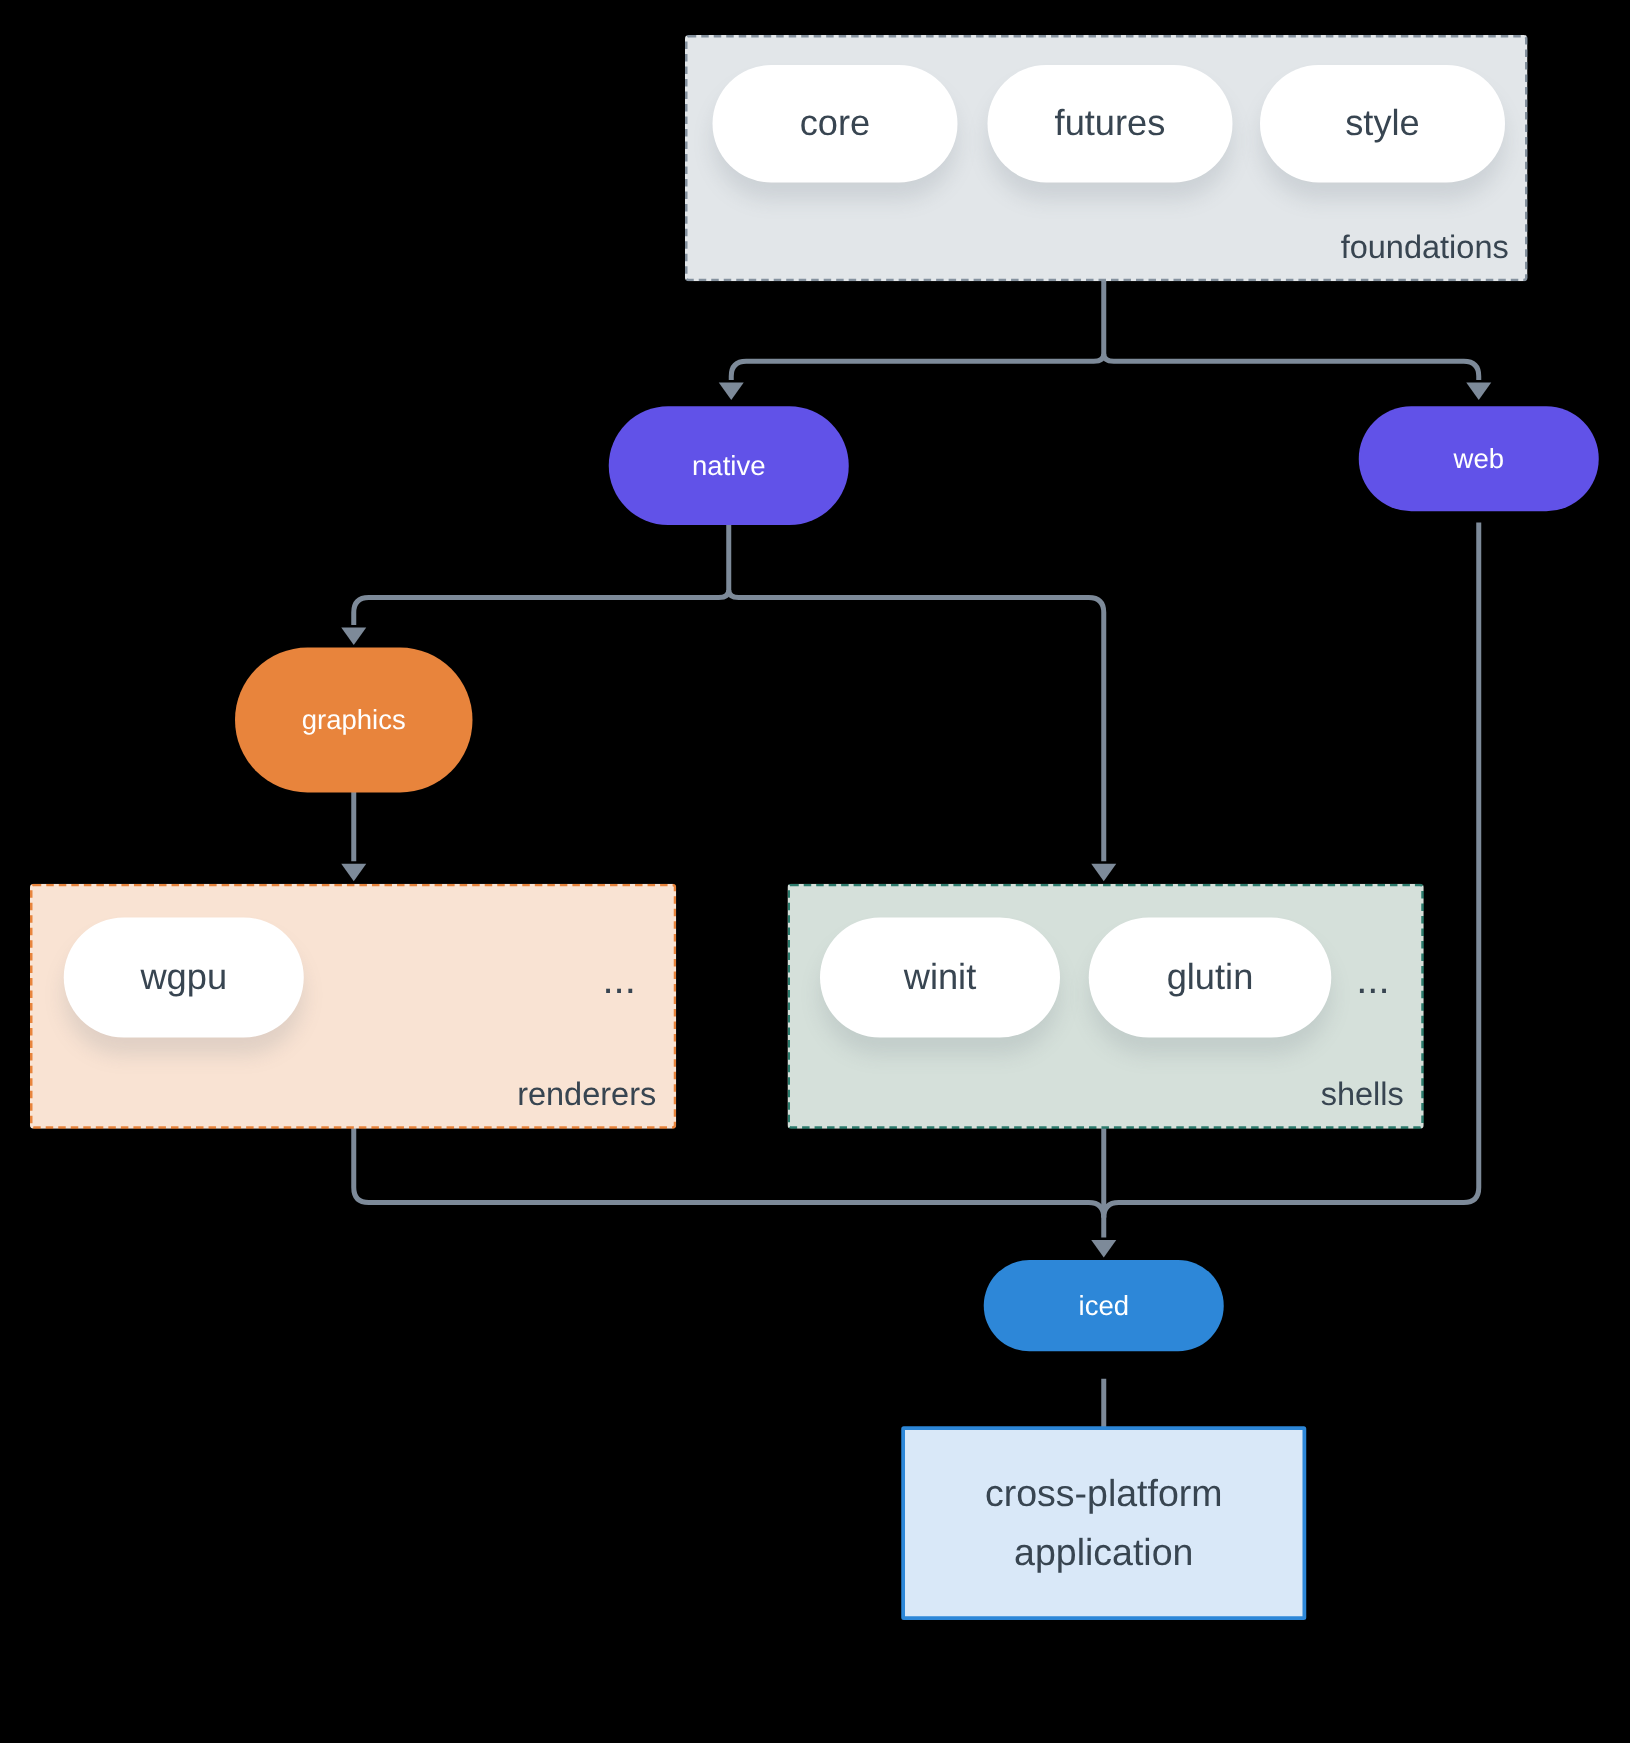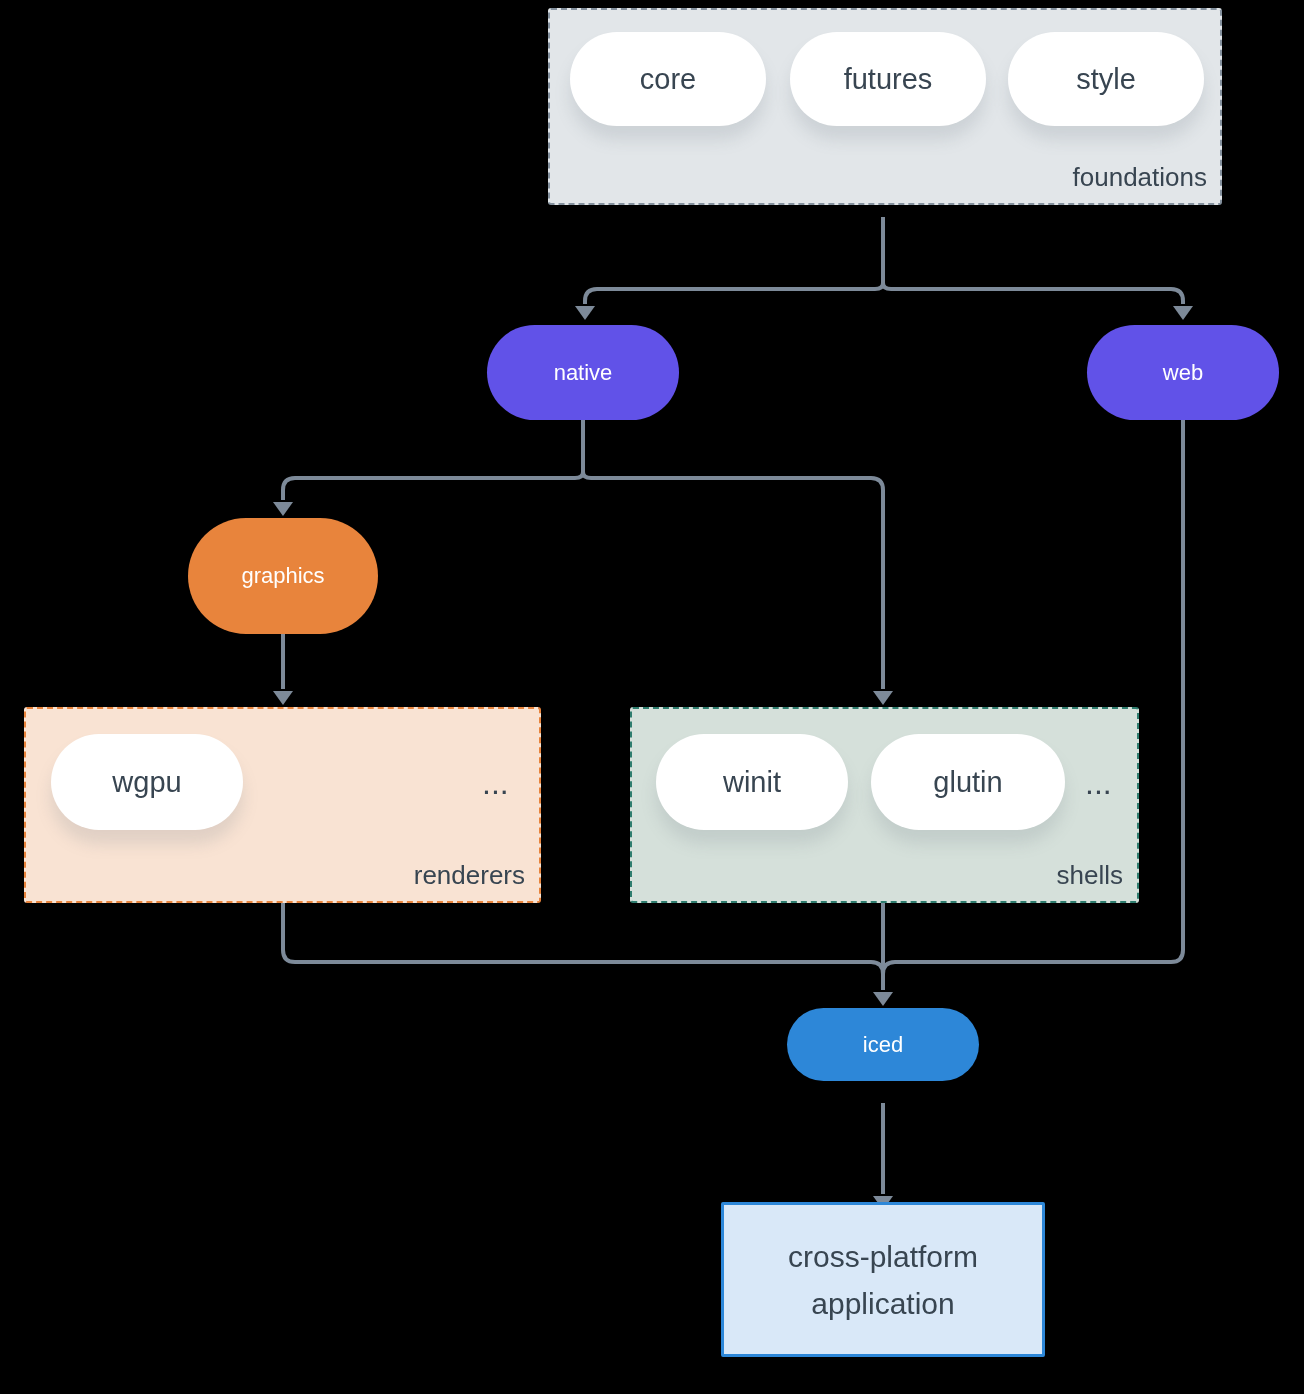--- a/index.html
+++ b/index.html
@@ -15,21 +15,21 @@
     position:relative;width:1304px;height:1394px;overflow:hidden;
     background:var(--background);
     font-family:"Liberation Sans","DejaVu Sans",sans-serif;
     color:var(--text);
   }
   svg.edges{position:absolute;left:0;top:0;width:1304px;height:1394px;}
   svg.edges path{fill:none;stroke:var(--connector);stroke-width:4;stroke-linejoin:round;}
   svg.edges polygon{fill:var(--connector);stroke:none;}
 
   .group{position:absolute;border-radius:3px;}
-  .group.foundations{left:548px;top:8px;width:670px;height:193px;
+  .group.foundations{left:548px;top:28px;width:670px;height:193px;
     background:var(--foundations-fill);border:2px dashed var(--foundations-border);}
   .group.renderers{left:24px;top:707px;width:513px;height:192px;
     background:var(--renderers-fill);border:2px dashed var(--renderers-border);}
   .group.shells{left:630px;top:707px;width:505px;height:192px;
     background:var(--shells-fill);border:2px dashed var(--shells-border);}
   .group-label{position:absolute;right:14px;bottom:10px;font-size:26px;color:var(--text);}
   .group.foundations .group-label{right:13px;}
 
   .pill{
     position:absolute;display:flex;align-items:center;justify-content:center;
@@ -46,26 +46,26 @@
   .pill.glutin {left:239px;top:25px;width:194px;height:96px;}
   .ellipsis{position:absolute;font-size:32px;color:var(--text);top:56px;}
   .group.renderers .ellipsis{left:456px;}
   .group.shells .ellipsis{left:453px;}
 
   .node{
     position:absolute;display:flex;align-items:center;justify-content:center;
     color:var(--node-text);font-size:22px;border-radius:60px;
   }
   .node.native  {left:487px;top:325px;width:192px;height:95px;background:var(--purple);}
-  .node.web     {left:1087px;top:325px;width:192px;height:95px;background:var(--purple);}
+  .node.web     {left:1087px;top:325px;width:192px;height:84px;background:var(--purple);}
   .node.graphics{left:188px;top:518px;width:190px;height:116px;background:var(--orange);}
   .node.iced    {left:787px;top:1008px;width:192px;height:73px;background:var(--blue);}
 
   .app-box{
-    position:absolute;left:721px;top:1202px;width:324px;height:155px;
+    position:absolute;left:721px;top:1141px;width:324px;height:155px;
     box-sizing:border-box;background:var(--app-fill);border:3px solid var(--app-border);
     border-radius:2px;display:flex;align-items:center;justify-content:center;
     text-align:center;font-size:30px;line-height:47px;color:var(--text);
     padding:12px 28px;
   }
 </style>
 </head>
 <body>
 
 <div class="canvas">

